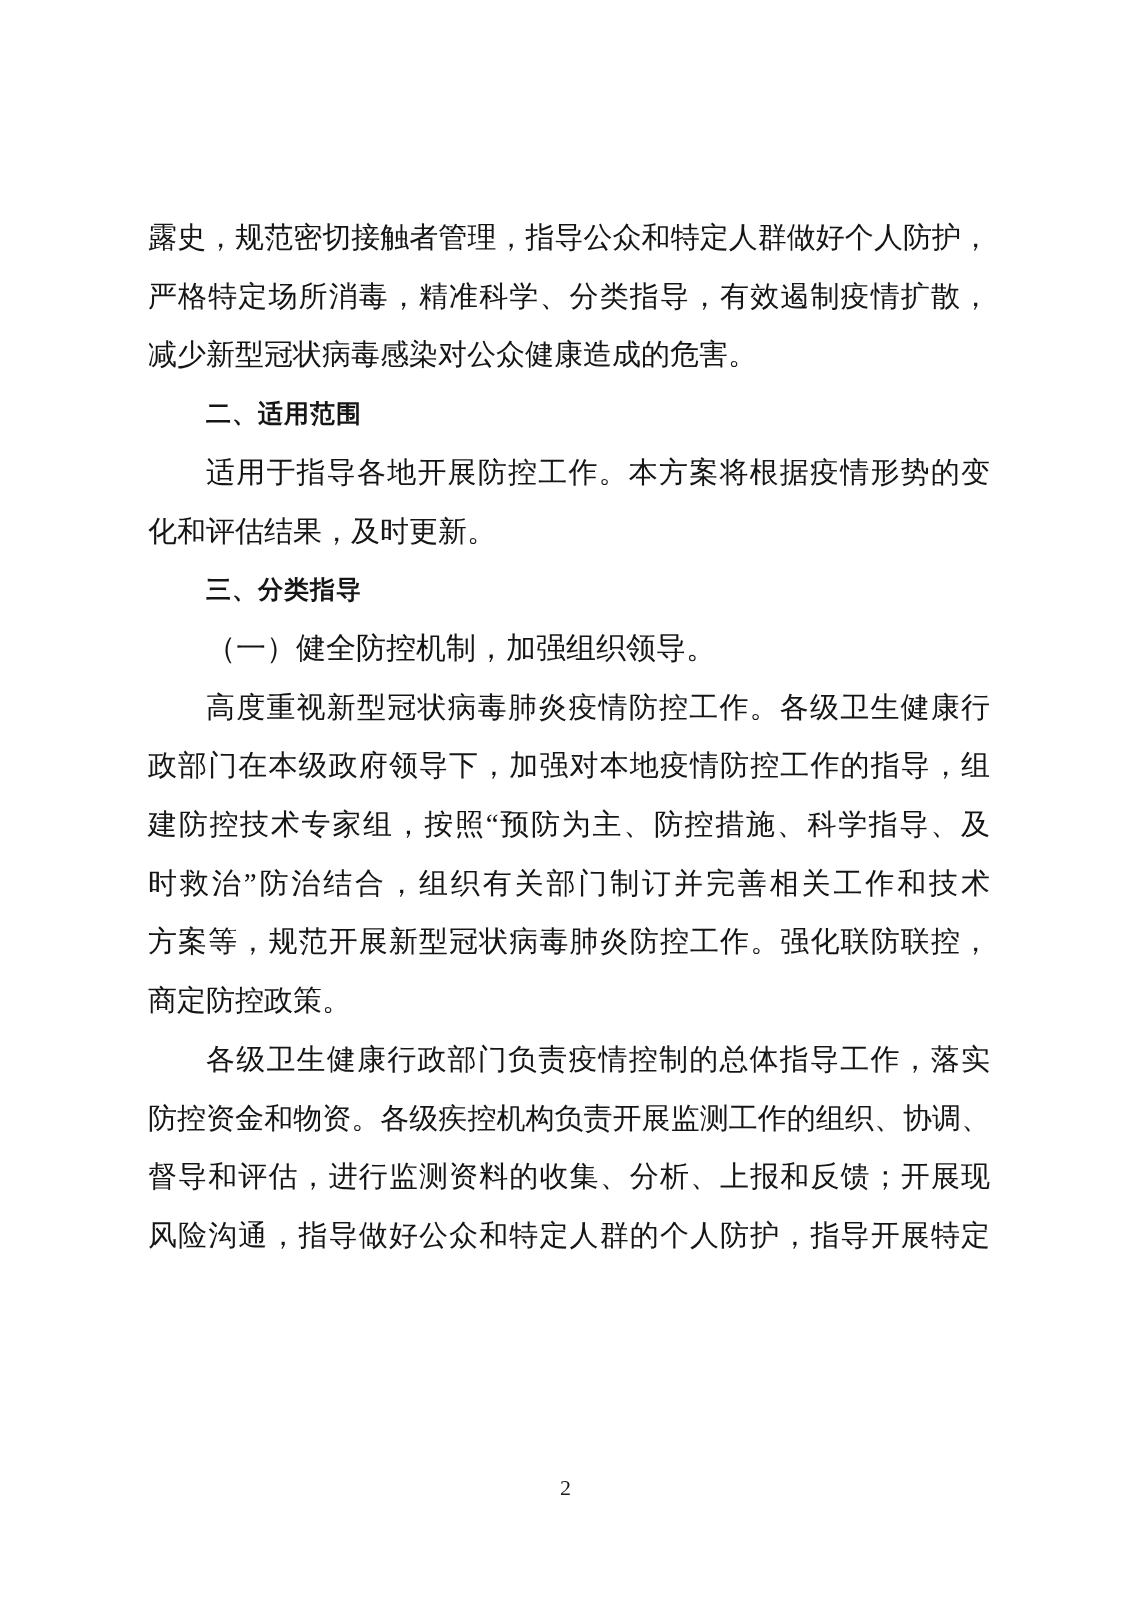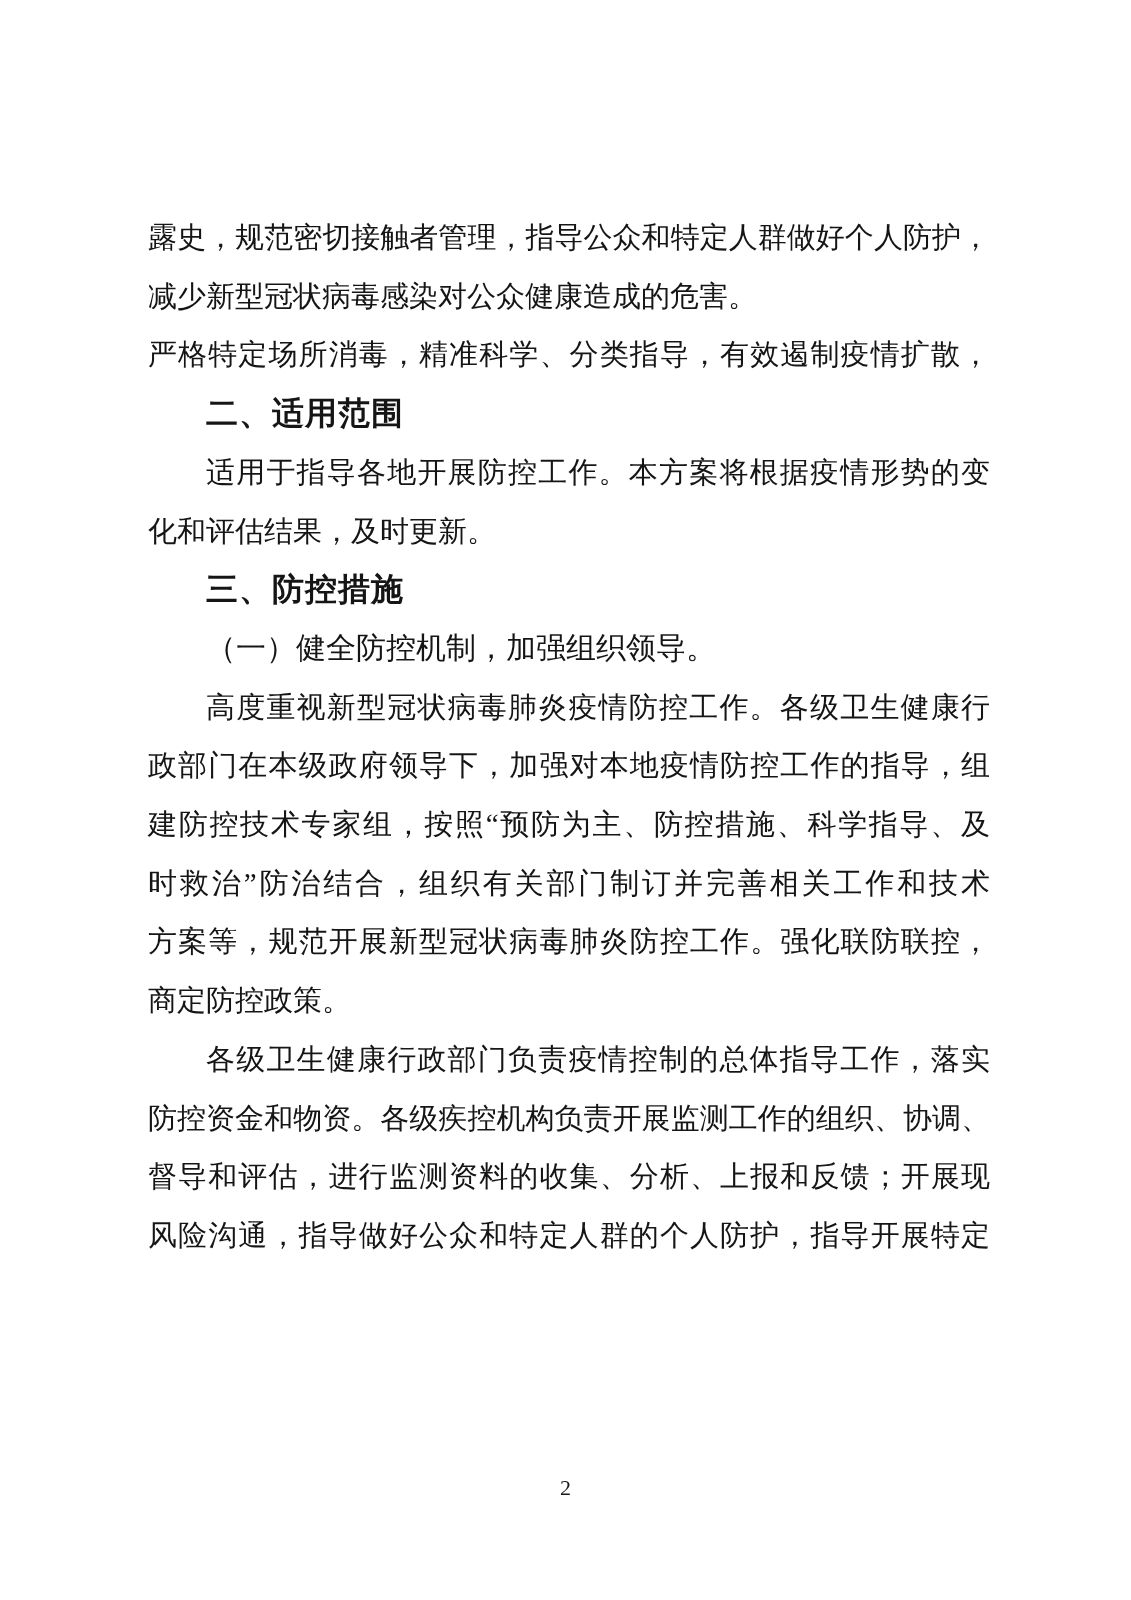--- a/index.html
+++ b/index.html
@@ -35,21 +35,21 @@
     font-size: 29px;
     font-weight: 400;
   }
   .line.subheading {
     font-family: "Liberation Serif", "DejaVu Serif", serif;
     font-size: 30px;
     font-weight: 500;
   }
   .line.heading {
     font-family: "Liberation Sans", "DejaVu Sans", sans-serif;
-    font-size: 32px;
+    font-size: 25px;
     font-weight: 700;
     letter-spacing: 1px;
   }
   .line.indent {
     text-indent: 58px;
   }
   .line.fill {
     text-align: justify;
     text-align-last: justify;
     text-justify: inter-character;
@@ -67,26 +67,26 @@
     color: #1a1a1a;
     line-height: 28px;
   }
 </style>
 </head>
 <body style="background: rgb(255, 255, 255);">
 
 <main class="page">
   <section class="text-area" id="text-area" style="color: rgb(21, 21, 21);">
       <div class="line body fill">露史，规范密切接触者管理，指导公众和特定人群做好个人防护，</div>
+      <div class="line body fill">严格特定场所消毒，精准科学、分类指导，有效遏制疫情扩散，</div>
       <div class="line body">减少新型冠状病毒感染对公众健康造成的危害。</div>
-      <div class="line body fill">严格特定场所消毒，精准科学、分类指导，有效遏制疫情扩散，</div>
       <div class="line heading indent">二、适用范围</div>
       <div class="line body indent fill">适用于指导各地开展防控工作。本方案将根据疫情形势的变</div>
       <div class="line body">化和评估结果，及时更新。</div>
-      <div class="line heading indent">三、防控措施</div>
+      <div class="line heading indent">三、分类指导</div>
       <div class="line subheading indent">（一）健全防控机制，加强组织领导。</div>
       <div class="line body indent fill">高度重视新型冠状病毒肺炎疫情防控工作。各级卫生健康行</div>
       <div class="line body fill">政部门在本级政府领导下，加强对本地疫情防控工作的指导，组</div>
       <div class="line body fill">建防控技术专家组，按照“预防为主、防控措施、科学指导、及</div>
       <div class="line body fill">时救治”防治结合，组织有关部门制订并完善相关工作和技术</div>
       <div class="line body fill">方案等，规范开展新型冠状病毒肺炎防控工作。强化联防联控，</div>
       <div class="line body">商定防控政策。</div>
       <div class="line body indent fill">各级卫生健康行政部门负责疫情控制的总体指导工作，落实</div>
       <div class="line body fill">防控资金和物资。各级疾控机构负责开展监测工作的组织、协调、</div>
       <div class="line body fill">督导和评估，进行监测资料的收集、分析、上报和反馈；开展现</div>

